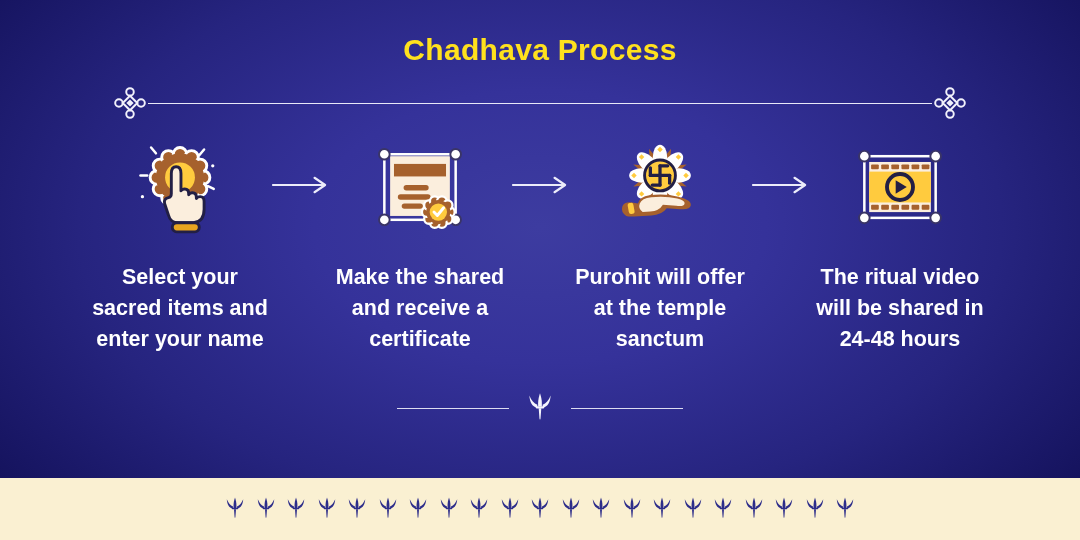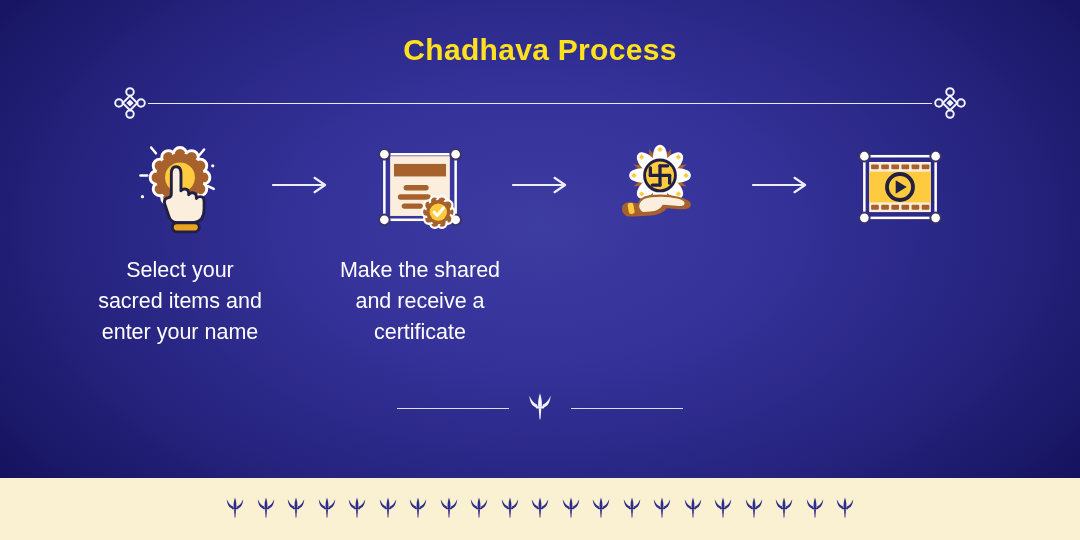--- a/index.html
+++ b/index.html
@@ -29,22 +29,22 @@
   .ornament { width: 36px; height: 36px; color: #f2f2fb; flex: 0 0 auto; }
   
   .steps {
     position: absolute; top: 130px; left: 60px; width: 960px;
     display: grid; grid-template-columns: repeat(4, 240px);
   }
   .step { display: flex; flex-direction: column; align-items: center; }
   .icon-wrap { height: 116px; display: flex; align-items: center; justify-content: center; }
   .icon-wrap svg { width: 106px; height: 106px; }
   .step-label {
-    margin-top: 9px;
-    color: #ffffff; font-size: 21.5px; font-weight: normal;
+    margin-top: 16px;
+    color: #ffffff; font-size: 21.5px; font-weight: bold;
     line-height: 1.44; text-align: center; white-space: pre-line;
   }
   .flow-arrow {
     position: absolute; top: 174px; width: 58px; height: 22px;
   }
   .flow-arrow path { stroke: #ececfa; stroke-width: 2.2; fill: none;
     stroke-linecap: round; stroke-linejoin: round; }
   
   .trishul-divider {
     position: absolute; top: 393px; left: 0; width: 100%;
@@ -211,20 +211,23 @@
           <path d="M55 52 L47 52"></path>
             <path d="M45 42 L45 34"></path>
         </g>
         <path d="M20 84 Q14 80 16 74 Q18 69 26 70 L32 71 Q34 64 44 62.5 Q60 60.5 74 64
                  Q88 67.5 87 73 Q86 78 76 77 L62 76 Q57 83 46 83.5 L28 84.5 Q23 85 20 84 Z" fill="#a6612d"></path>
         <path d="M34 71 Q36 65.5 46 64.5 Q61 63 73 66 Q81 68 80.5 71 Q80 74.5 72 73.5
                  L58 72.5 Q54 79 45 79.5 L37 80 Q32 76 34 71 Z" fill="#fbeedd"></path>
         <rect x="22" y="70.5" width="6" height="11.5" rx="2.5" fill="#ffcb3e" transform="rotate(-10 25 76)"></rect>
       </svg>
     </div>
+    <div class="step-label">Purohit will offer
+at the temple
+sanctum</div>
   </div>
 
   <div class="step">
     <div class="icon-wrap">
       <svg viewBox="0 0 110 110">
         <rect x="18" y="22" width="74" height="64" fill="none" stroke="#ffffff" stroke-width="2.6"></rect>
         <rect x="23" y="28" width="64" height="52" fill="#fbeedd"></rect>
         <rect x="23" y="38" width="64" height="32" fill="#ffcb3e"></rect>
         <g fill="#a6612d">
           <rect x="25" y="30.5" width="8" height="5" rx="1"></rect>
@@ -243,20 +246,23 @@
         <circle cx="55" cy="54" r="13.5" fill="#ffcb3e" stroke="#221f45" stroke-width="4"></circle>
         <path d="M50.5 47 L62 54 L50.5 61 Z" fill="#221f45"></path>
         <g fill="#ffffff" stroke="#3a3566" stroke-width="2">
           <circle cx="18" cy="22" r="5.5"></circle>
             <circle cx="92" cy="22" r="5.5"></circle>
           <circle cx="18" cy="86" r="5.5"></circle>
             <circle cx="92" cy="86" r="5.5"></circle>
         </g>
       </svg>
     </div>
+    <div class="step-label">The ritual video
+will be shared in
+24-48 hours</div>
   </div>
 
 </div>
 
 <svg class="flow-arrow" style="left:271px" viewBox="0 0 60 22">
   <path d="M2 11 H54 M45 3.5 L56 11 L45 18.5"></path>
 </svg>
 <svg class="flow-arrow" style="left:511px" viewBox="0 0 60 22">
   <path d="M2 11 H54 M45 3.5 L56 11 L45 18.5"></path>
 </svg>

